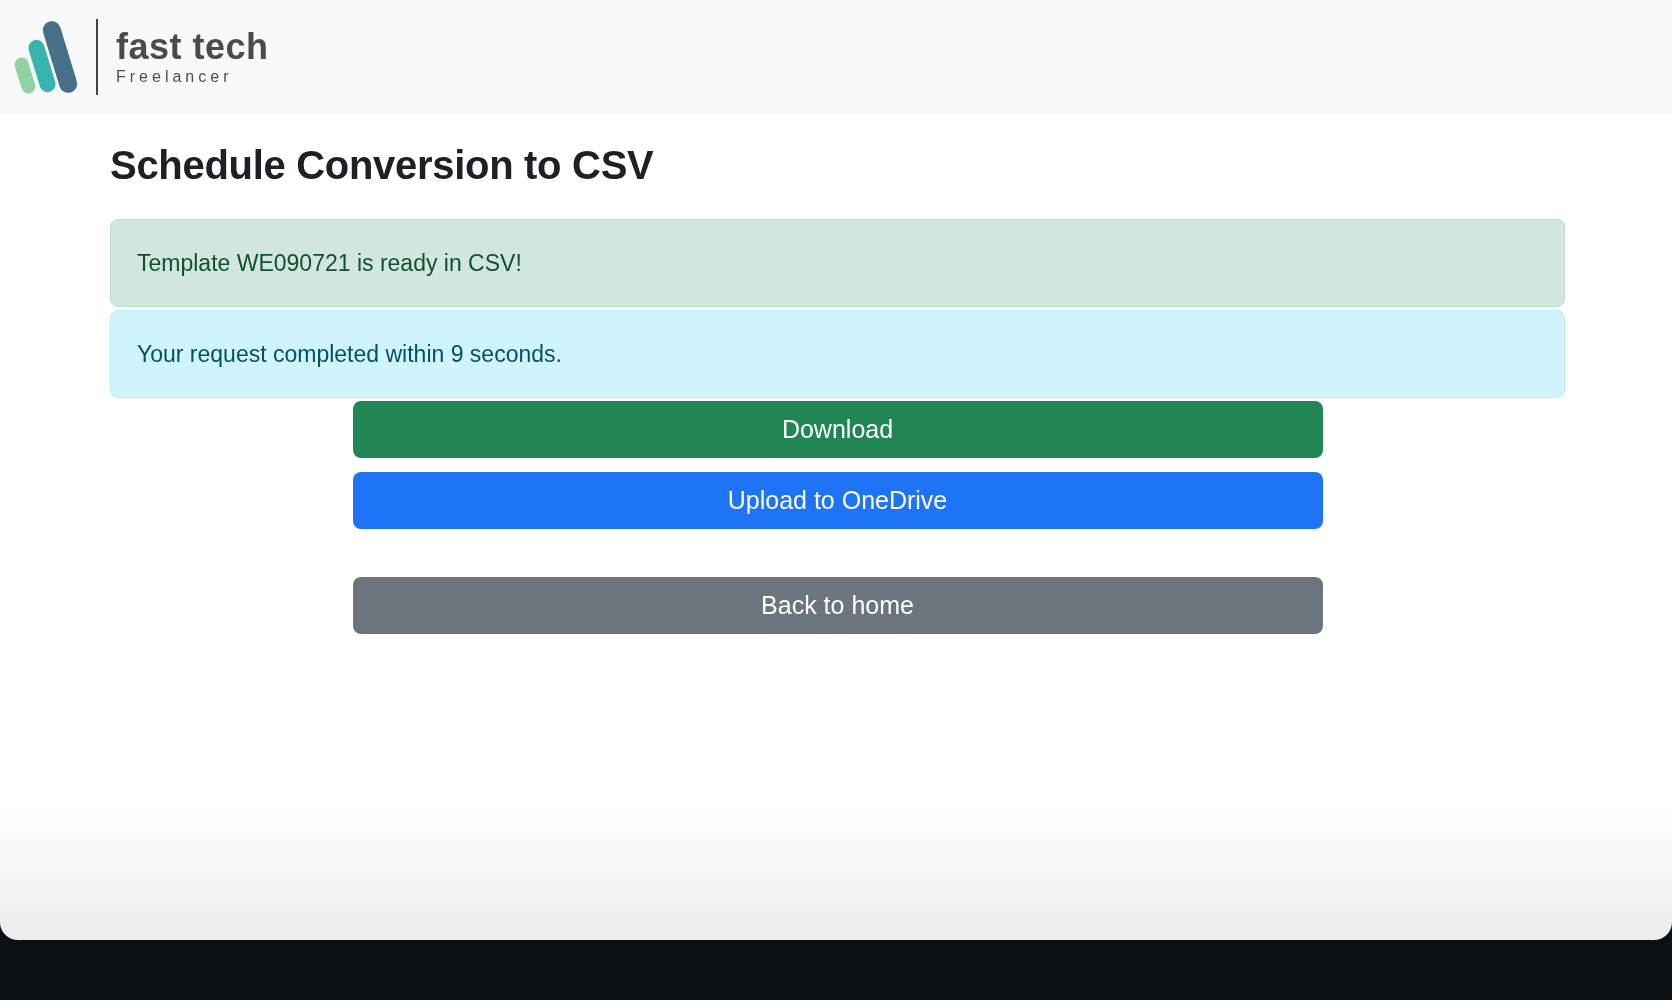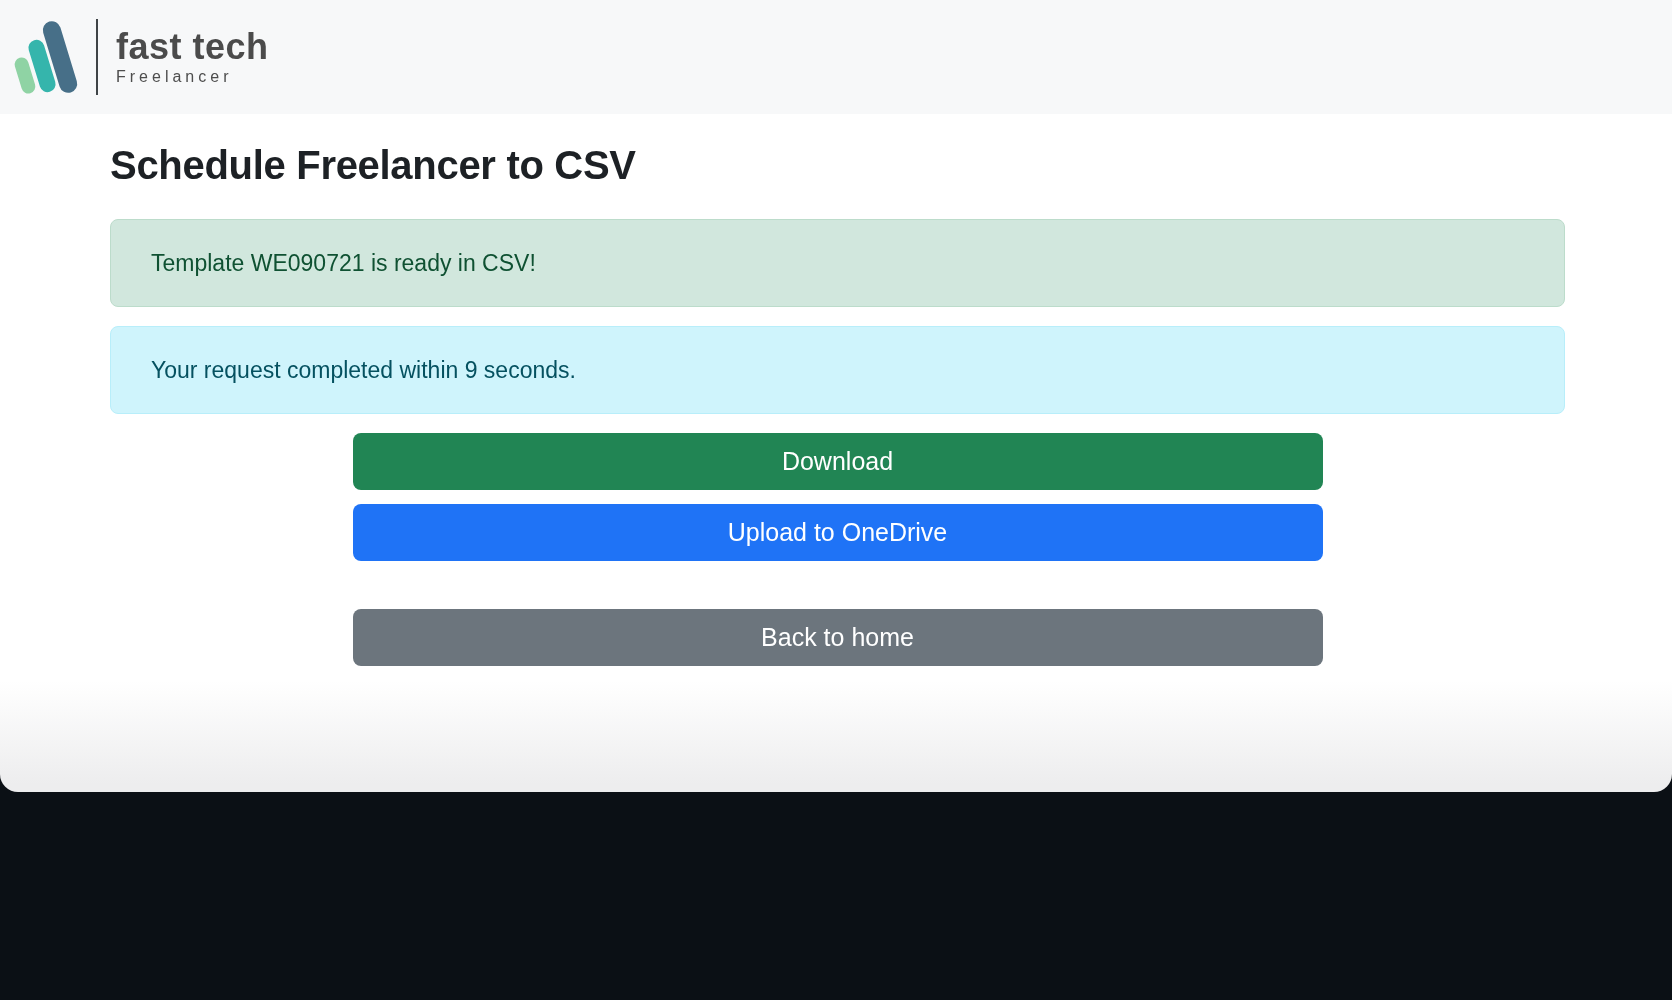--- a/index.html
+++ b/index.html
@@ -4,21 +4,21 @@
 <style>
   * { box-sizing: border-box; margin: 0; padding: 0; }
   html, body { width: 1672px; height: 1000px; }
   body {
     background: #0b1015; 
     font-family: "Liberation Sans", "DejaVu Sans", sans-serif;
     overflow: hidden;
   }
   .window {
     width: 1672px;
-    height: 792px;
+    height: 940px;
     border-radius: 0 0 18px 18px;
     overflow: hidden;
     background: linear-gradient(180deg, #ffffff 0%, #ffffff 86%, #ededee 99%);
   }
   
   .navbar {
     height: 114px;
     background: #f7f8f9;
     display: flex;
     align-items: center;
@@ -60,24 +60,24 @@
   h1.page-title {
     margin: 27px 0 30px 0;
     font-size: 40px;
     font-weight: bold;
     color: #1d2125;
     letter-spacing: -0.3px;
     line-height: 1.2;
   }
   .alert {
     border-radius: 8px;
-    padding: 28px 40px;
+    padding: 28px 26px;
     font-size: 23px;
     line-height: 30px;
-    margin-bottom: 19px;
+    margin-bottom: 3px;
     border: 1px solid transparent;
   }
   
   .btn-stack {
     width: 970px;
     margin: 0 auto;
     padding-top: 0;
   }
   .btn {
     display: block;
@@ -109,21 +109,21 @@
       </div>
       <div class="brand-divider"></div>
       <div class="brand-text">
         <span class="brand-name">fast tech</span>
         <span class="brand-tagline">Freelancer</span>
       </div>
     </div>
   </header>
 
   <main class="container">
-    <h1 class="page-title">Schedule Freelancer to CSV</h1>
+    <h1 class="page-title">Schedule Conversion to CSV</h1>
 
     <div class="alert" style="background-color: rgb(209, 231, 221); color: rgb(15, 81, 50); border-color: rgb(188, 220, 203);">Template WE090721 is ready in CSV!</div>
 
     <div class="alert" style="background-color: rgb(207, 244, 252); color: rgb(5, 81, 96); border-color: rgb(184, 238, 250);">Your request completed within 9 seconds.</div>
 
     <div class="btn-stack">
       <button class="btn" style="background-color: rgb(33, 133, 84);">Download</button>
       <button class="btn" style="background-color: rgb(31, 115, 246);">Upload to OneDrive</button>
       <button class="btn" style="background-color: rgb(108, 117, 125); margin-top: 48px;">Back to home</button>
     </div>

